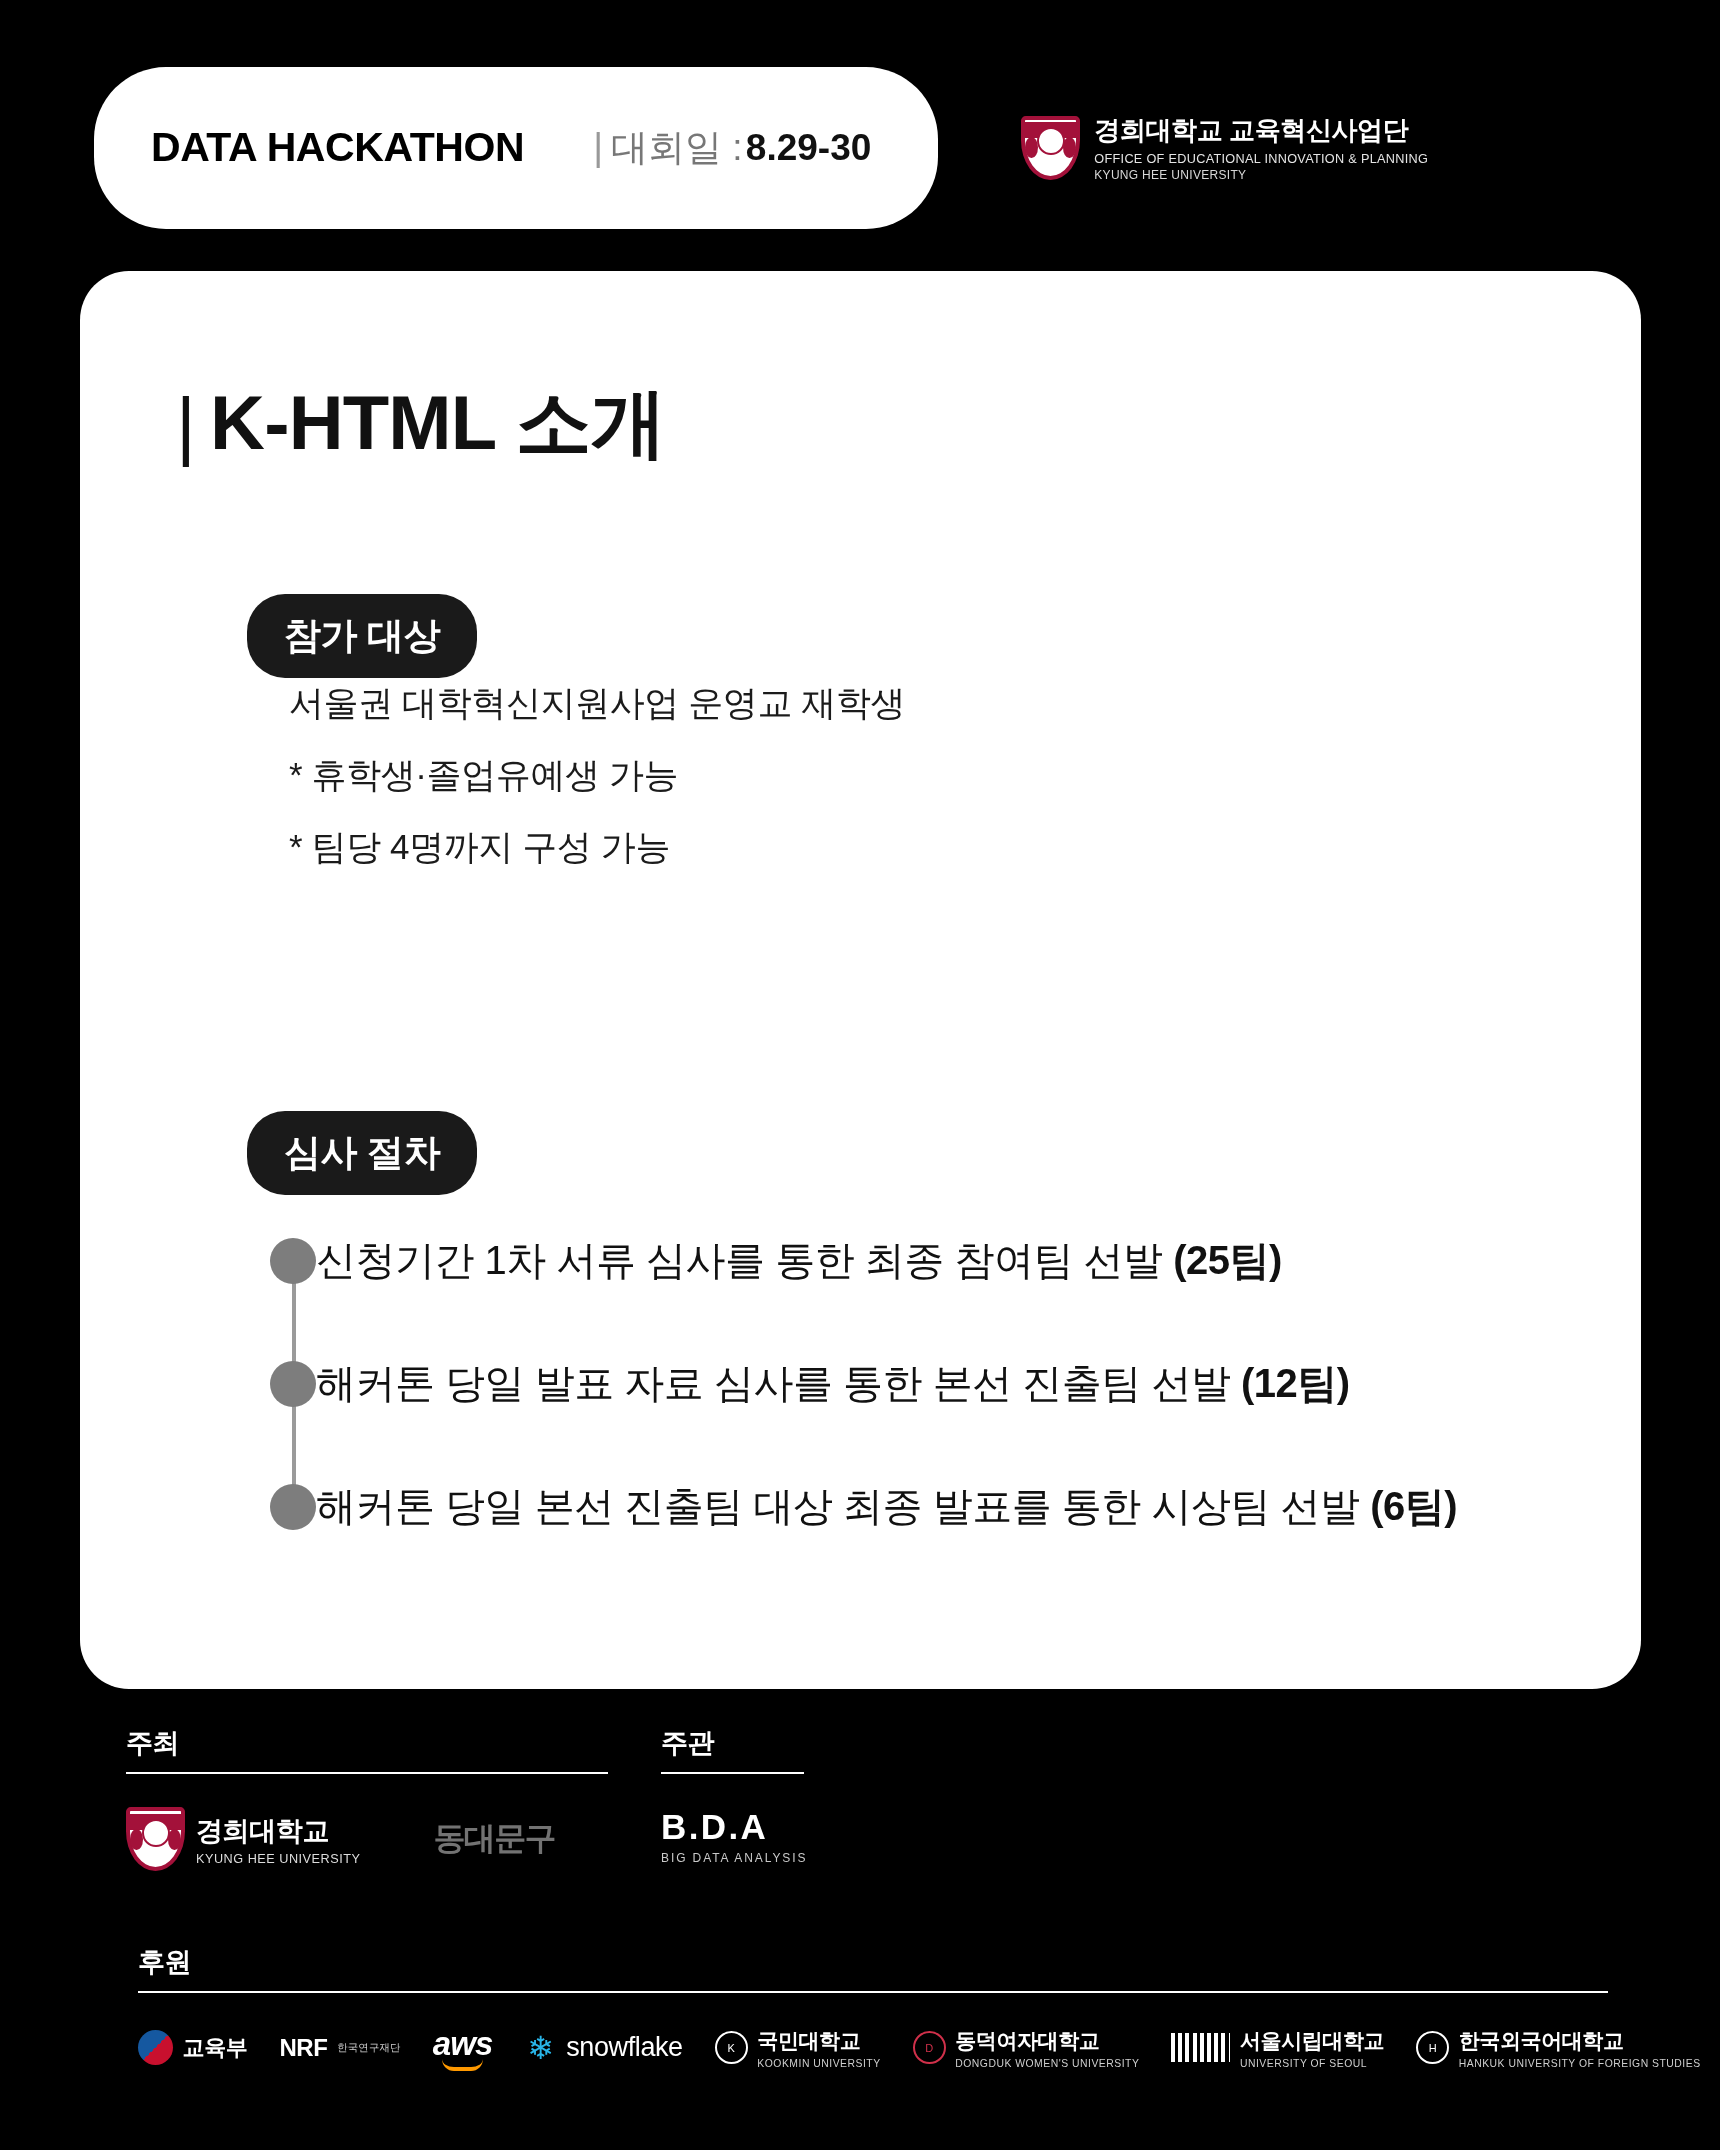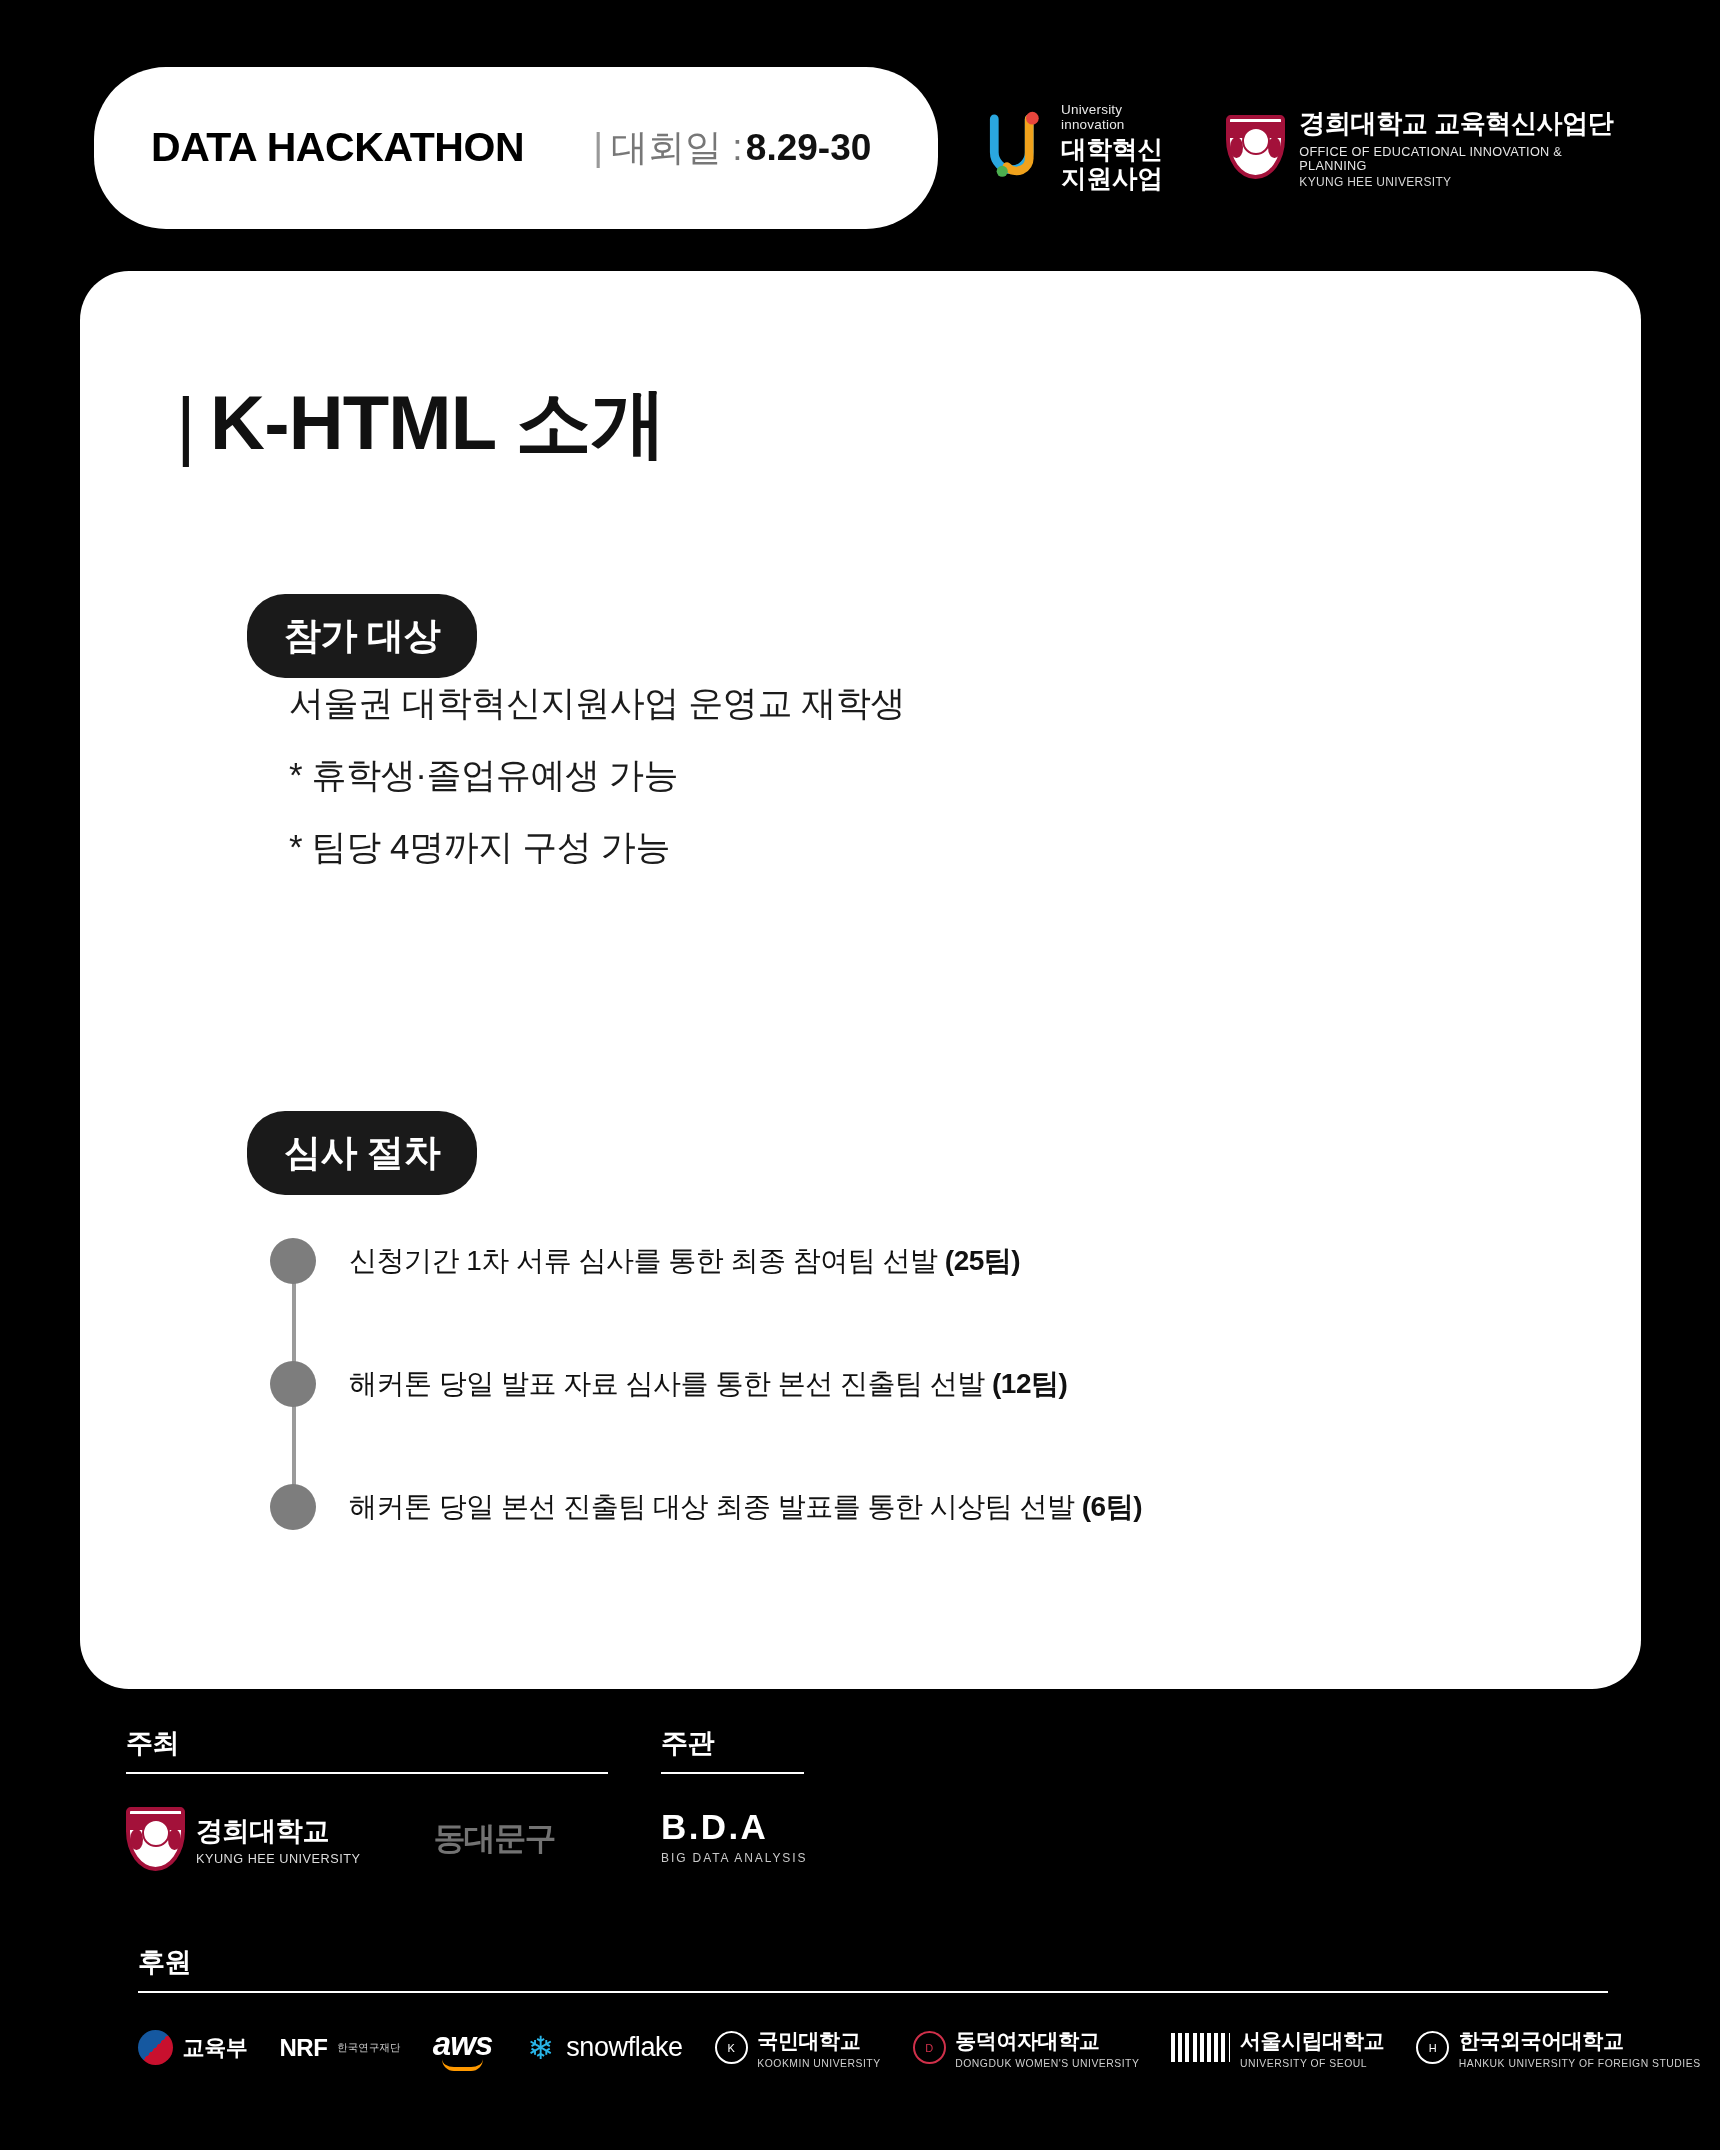--- a/index.html
+++ b/index.html
@@ -248,23 +248,22 @@
   }
   .step .dot {
     width: 46px;
     height: 46px;
     border-radius: 50%;
     background: #7d7d7d;
     flex: 0 0 46px;
     z-index: 2;
   }
   .step .txt {
-    font-size: 28px;
+    font-size: 40px;
     color: #111111;
-    margin-left: 33px;
     letter-spacing: -0.5px;
     white-space: nowrap;
   }
   .step .txt b { font-weight: bold; }
   .steps .connector {
     position: absolute;
     left: 21.5px;
     top: 62px;
     width: 4px;
     height: 247px;
@@ -381,37 +380,20 @@
     <div class="brand">DATA HACKATHON</div>
     <div class="datebox">
       <span class="bar">|</span>
       <span class="datelabel">대회일 :</span>
       <span class="dateval">8.29-30</span>
     </div>
   </div>
 
   <div class="header-logos">
 
-    <div class="uis-logo">
-      <div class="uis-mark">
-        <svg width="67" height="73" viewBox="0 0 84 92" xmlns="http://www.w3.org/2000/svg">
-          <path d="M14 10 L14 52 A22 22 0 0 0 58 52 L58 10" fill="none" stroke="#2aa7df" stroke-width="11" stroke-linecap="round"></path>
-          <path d="M58 10 L58 58 A16 16 0 0 1 30 70" fill="none" stroke="#f0a21c" stroke-width="11" stroke-linecap="round"></path>
-          <circle cx="62" cy="9" r="8" fill="#e8453c"></circle>
-          <circle cx="24" cy="76" r="7" fill="#4caf50"></circle>
-        </svg>
-      </div>
-      <div class="uis-text">
-        <div class="en">University innovation</div>
-        <div class="kr">
-          <div>대학혁신</div>
-          <div>지원사업</div>
-        </div>
-      </div>
-    </div>
 
     <div class="khu-logo">
       <div class="crest">
         <div class="shield"></div>
         <div class="band"></div>
         <div class="wing-l"></div>
         <div class="wing-r"></div>
         <div class="ball"></div>
       </div>
       <div class="khu-text">

